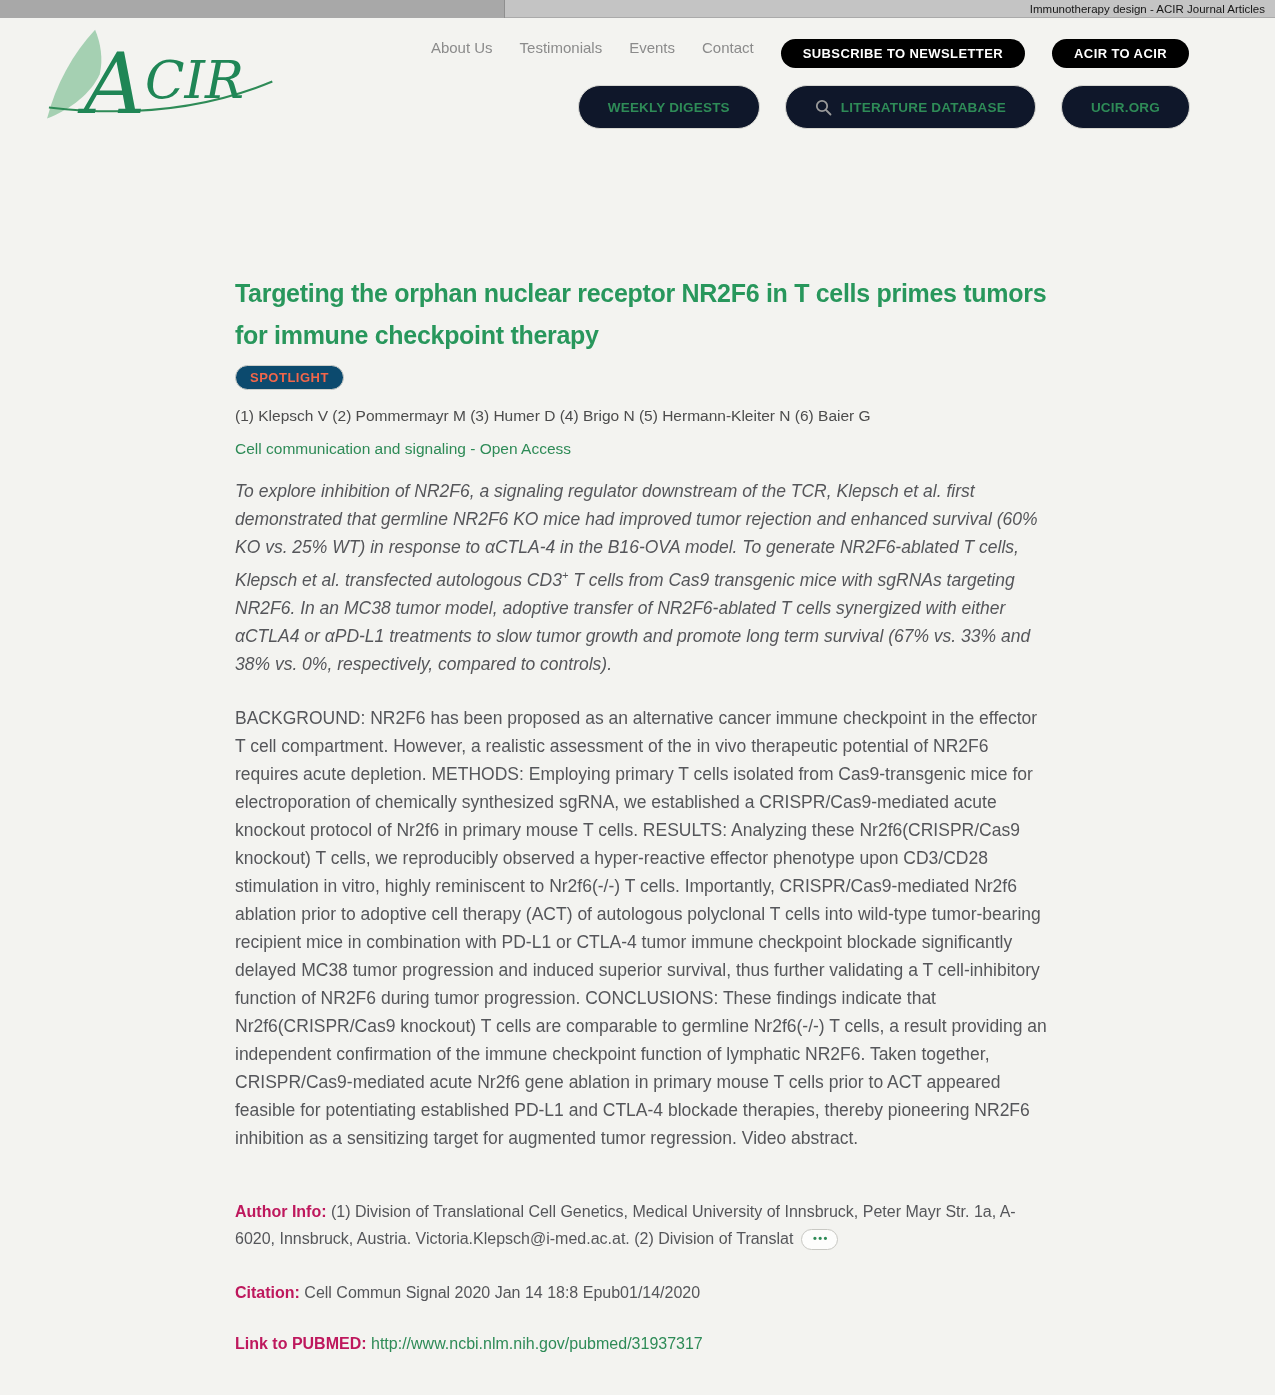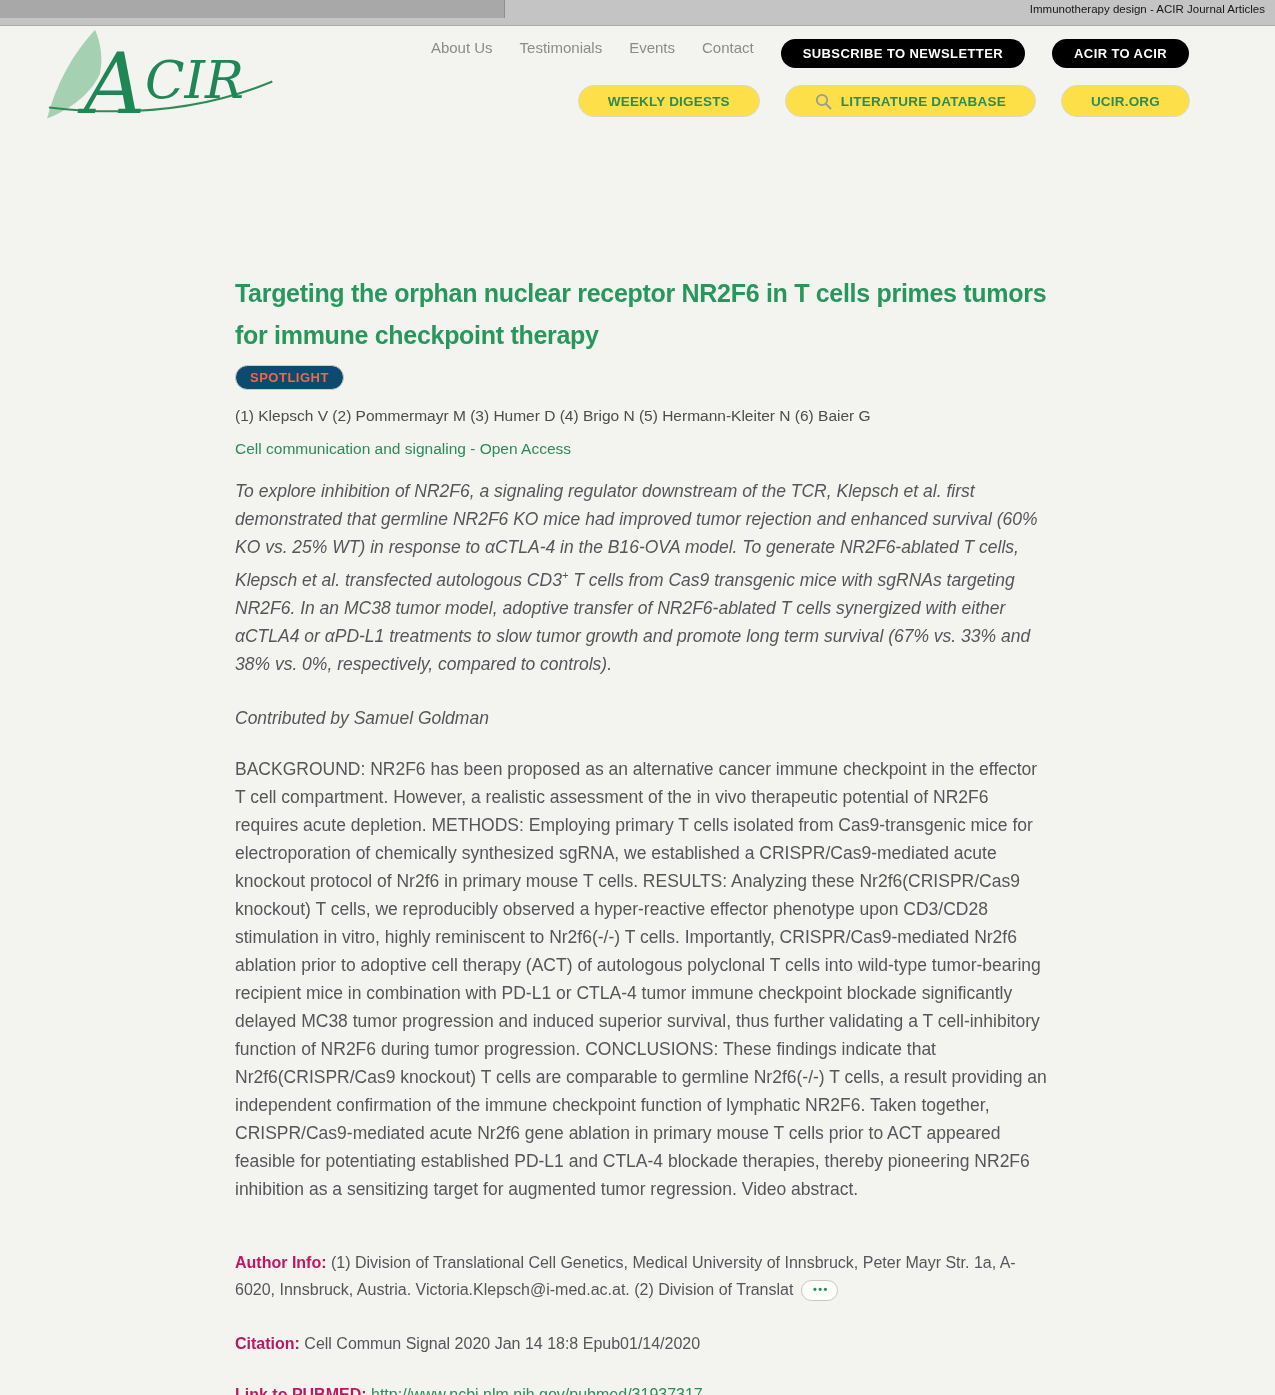--- a/index.html
+++ b/index.html
@@ -6,37 +6,37 @@
   html,body { margin:0; padding:0; }
   body {
     width:1275px; height:1395px;
     background:#f3f3f0;
     font-family:"Liberation Sans", sans-serif;
     position:relative;
     overflow:hidden;
   }
 
   
-  .titlebar { position:absolute; top:0; left:0; width:1275px; height:26px; background:#c4c4c4; border-bottom:1px solid #aaa; }
+  .titlebar { position:absolute; top:0; left:0; width:1275px; height:18px; background:#c4c4c4; border-bottom:1px solid #aaa; }
   .titlebar-left { position:absolute; left:0; top:0; width:505px; height:18px; background:#a8a8a8; border-right:1px solid #8f8f8f; }
   .titlebar-title { position:absolute; right:10px; top:0; line-height:18px; font-size:11.5px; color:#161616; }
 
   
   .header { position:absolute; top:18px; left:0; width:1275px; height:122px; }
   .logo { position:absolute; left:36px; top:8px; width:240px; height:100px; cursor:pointer; }
   .nav-row1 { position:absolute; top:21px; right:86px; display:flex; align-items:flex-start; gap:27px; }
   .nav-link { color:#8b8b8b; font-size:15px; text-decoration:none; cursor:pointer; }
   .btn-orange {
     background:#000000; color:#ffffff; font-weight:bold; font-size:13px; letter-spacing:.4px;
     border:none; border-radius:15px; padding:0 22px; height:29px;
     display:flex; align-items:center; cursor:pointer; font-family:inherit;
   }
   .nav-row2 { position:absolute; top:67px; right:85px; display:flex; gap:25px; }
   .pill {
-    border:1px solid #d8d8d3; background:#fde047; border-radius:22px; height:32px;
+    border:1px solid #d8d8d3; background:#0f172a; border-radius:22px; height:44px;
     display:flex; align-items:center; padding:0 29px; gap:9px;
     color:#2e8b57; font-weight:bold; font-size:13.5px; letter-spacing:.2px; cursor:pointer; font-family:inherit;justify-content:flex-end;
   }
 
   
   .main { position:absolute; left:235px; top:272px; width:812px; }
   .title { margin:0; color:#28975c; font-size:25px; line-height:42px; font-weight:bold; letter-spacing:-0.3px; }
   .badge {
     display:inline-block; margin-top:9px; border:1px solid #cfcfca; border-radius:14px;
     padding:4px 14px; color:#f2664a; font-weight:bold; font-size:13px; letter-spacing:.5px;
@@ -113,21 +113,20 @@
   <h1 class="title">Targeting the orphan nuclear receptor NR2F6 in T cells primes tumors for immune checkpoint therapy</h1>
 
   <span class="badge">SPOTLIGHT</span>
 
   <div class="authors">(1) Klepsch V (2) Pommermayr M (3) Humer D (4) Brigo N (5) Hermann-Kleiter N (6) Baier G</div>
 
   <a class="journal-link">Cell communication and signaling - Open Access</a>
 
   <p class="summary"><span>To explore inhibition of NR2F6, a signaling regulator downstream of the TCR, Klepsch et al. first demonstrated that germline NR2F6 KO mice had improved tumor rejection and enhanced survival (60% KO vs. 25% WT) in response to αCTLA-4 in the B16-OVA model. To generate NR2F6-ablated T cells, Klepsch et al. transfected autologous CD3</span><sup>+</sup><span> T cells from Cas9 transgenic mice with sgRNAs targeting NR2F6. In an MC38 tumor model, adoptive transfer of NR2F6-ablated T cells synergized with either αCTLA4 or αPD-L1 treatments to slow tumor growth and promote long term survival (67% vs. 33% and 38% vs. 0%, respectively, compared to controls).</span></p>
 
-  <p class="contributed">Contributed by Samuel Goldman</p>
 
   <p class="abstract">BACKGROUND: NR2F6 has been proposed as an alternative cancer immune checkpoint in the effector T cell compartment. However, a realistic assessment of the in vivo therapeutic potential of NR2F6 requires acute depletion. METHODS: Employing primary T cells isolated from Cas9-transgenic mice for electroporation of chemically synthesized sgRNA, we established a CRISPR/Cas9-mediated acute knockout protocol of Nr2f6 in primary mouse T cells. RESULTS: Analyzing these Nr2f6(CRISPR/Cas9 knockout) T cells, we reproducibly observed a hyper-reactive effector phenotype upon CD3/CD28 stimulation in vitro, highly reminiscent to Nr2f6(-/-) T cells. Importantly, CRISPR/Cas9-mediated Nr2f6 ablation prior to adoptive cell therapy (ACT) of autologous polyclonal T cells into wild-type tumor-bearing recipient mice in combination with PD-L1 or CTLA-4 tumor immune checkpoint blockade significantly delayed MC38 tumor progression and induced superior survival, thus further validating a T cell-inhibitory function of NR2F6 during tumor progression. CONCLUSIONS: These findings indicate that Nr2f6(CRISPR/Cas9 knockout) T cells are comparable to germline Nr2f6(-/-) T cells, a result providing an independent confirmation of the immune checkpoint function of lymphatic NR2F6. Taken together, CRISPR/Cas9-mediated acute Nr2f6 gene ablation in primary mouse T cells prior to ACT appeared feasible for potentiating established PD-L1 and CTLA-4 blockade therapies, thereby pioneering NR2F6 inhibition as a sensitizing target for augmented tumor regression. Video abstract.</p>
 
   <div class="meta author-info"><span class="lbl">Author Info:</span><span> (1) Division of Translational Cell Genetics, Medical University of Innsbruck, Peter Mayr Str. 1a, A-6020, Innsbruck, Austria. Victoria.Klepsch@i-med.ac.at. (2) Division of Translat</span><button class="more-btn">•••</button></div>
 
   <div class="meta citation"><span class="lbl">Citation:</span><span> Cell Commun Signal 2020 Jan 14 18:8 Epub01/14/2020</span></div>
 
   <div class="meta pubmed"><span class="lbl">Link to PUBMED:</span>
     <a class="link-green">http://www.ncbi.nlm.nih.gov/pubmed/31937317</a></div>
 

